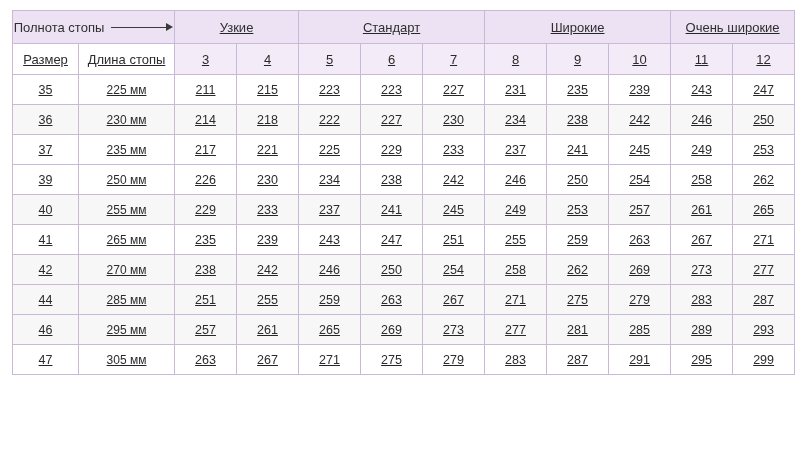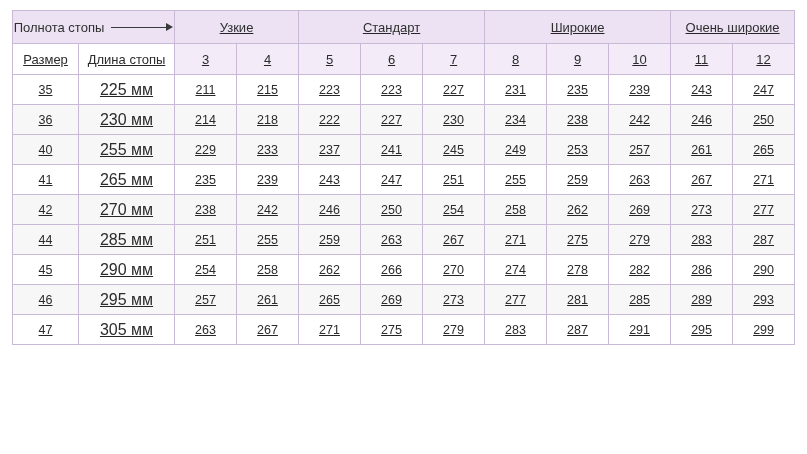--- a/index.html
+++ b/index.html
@@ -97,21 +97,21 @@
   tbody tr td {
     background: #ffffff;
   }
   tbody tr.alt td {
     background: #f7f7f7;
   }
   td.col-size {
     font-size: 12.5px;
   }
   td.col-length {
-    font-size: 16px;
+    font-size: 12px;
   }
   col.c-size { width: 66px; }
   col.c-length { width: 96px; }
   col.c-val { width: 62px; }
 </style>
 </head>
 <body>
 
 <div class="sheet">
   <table class="size-table">
@@ -179,20 +179,48 @@
           <td class="col-val">218</td>
           <td class="col-val">222</td>
           <td class="col-val">227</td>
           <td class="col-val">230</td>
           <td class="col-val">234</td>
           <td class="col-val">238</td>
           <td class="col-val">242</td>
           <td class="col-val">246</td>
           <td class="col-val">250</td>
         </tr>
+        <tr>
+          <td class="col-size">37</td>
+          <td class="col-length">235 мм</td>
+          <td class="col-val">217</td>
+          <td class="col-val">221</td>
+          <td class="col-val">225</td>
+          <td class="col-val">229</td>
+          <td class="col-val">233</td>
+          <td class="col-val">237</td>
+          <td class="col-val">241</td>
+          <td class="col-val">245</td>
+          <td class="col-val">249</td>
+          <td class="col-val">253</td>
+        </tr>
+        <tr>
+          <td class="col-size">39</td>
+          <td class="col-length">250 мм</td>
+          <td class="col-val">226</td>
+          <td class="col-val">230</td>
+          <td class="col-val">234</td>
+          <td class="col-val">238</td>
+          <td class="col-val">242</td>
+          <td class="col-val">246</td>
+          <td class="col-val">250</td>
+          <td class="col-val">254</td>
+          <td class="col-val">258</td>
+          <td class="col-val">262</td>
+        </tr>
         <tr class="alt">
           <td class="col-size">40</td>
           <td class="col-length">255 мм</td>
           <td class="col-val">229</td>
           <td class="col-val">233</td>
           <td class="col-val">237</td>
           <td class="col-val">241</td>
           <td class="col-val">245</td>
           <td class="col-val">249</td>
           <td class="col-val">253</td>
@@ -235,34 +263,20 @@
           <td class="col-val">255</td>
           <td class="col-val">259</td>
           <td class="col-val">263</td>
           <td class="col-val">267</td>
           <td class="col-val">271</td>
           <td class="col-val">275</td>
           <td class="col-val">279</td>
           <td class="col-val">283</td>
           <td class="col-val">287</td>
         </tr>
-        <tr>
-          <td class="col-size">45</td>
-          <td class="col-length">290 мм</td>
-          <td class="col-val">254</td>
-          <td class="col-val">258</td>
-          <td class="col-val">262</td>
-          <td class="col-val">266</td>
-          <td class="col-val">270</td>
-          <td class="col-val">274</td>
-          <td class="col-val">278</td>
-          <td class="col-val">282</td>
-          <td class="col-val">286</td>
-          <td class="col-val">290</td>
-        </tr>
         <tr class="alt">
           <td class="col-size">46</td>
           <td class="col-length">295 мм</td>
           <td class="col-val">257</td>
           <td class="col-val">261</td>
           <td class="col-val">265</td>
           <td class="col-val">269</td>
           <td class="col-val">273</td>
           <td class="col-val">277</td>
           <td class="col-val">281</td>

